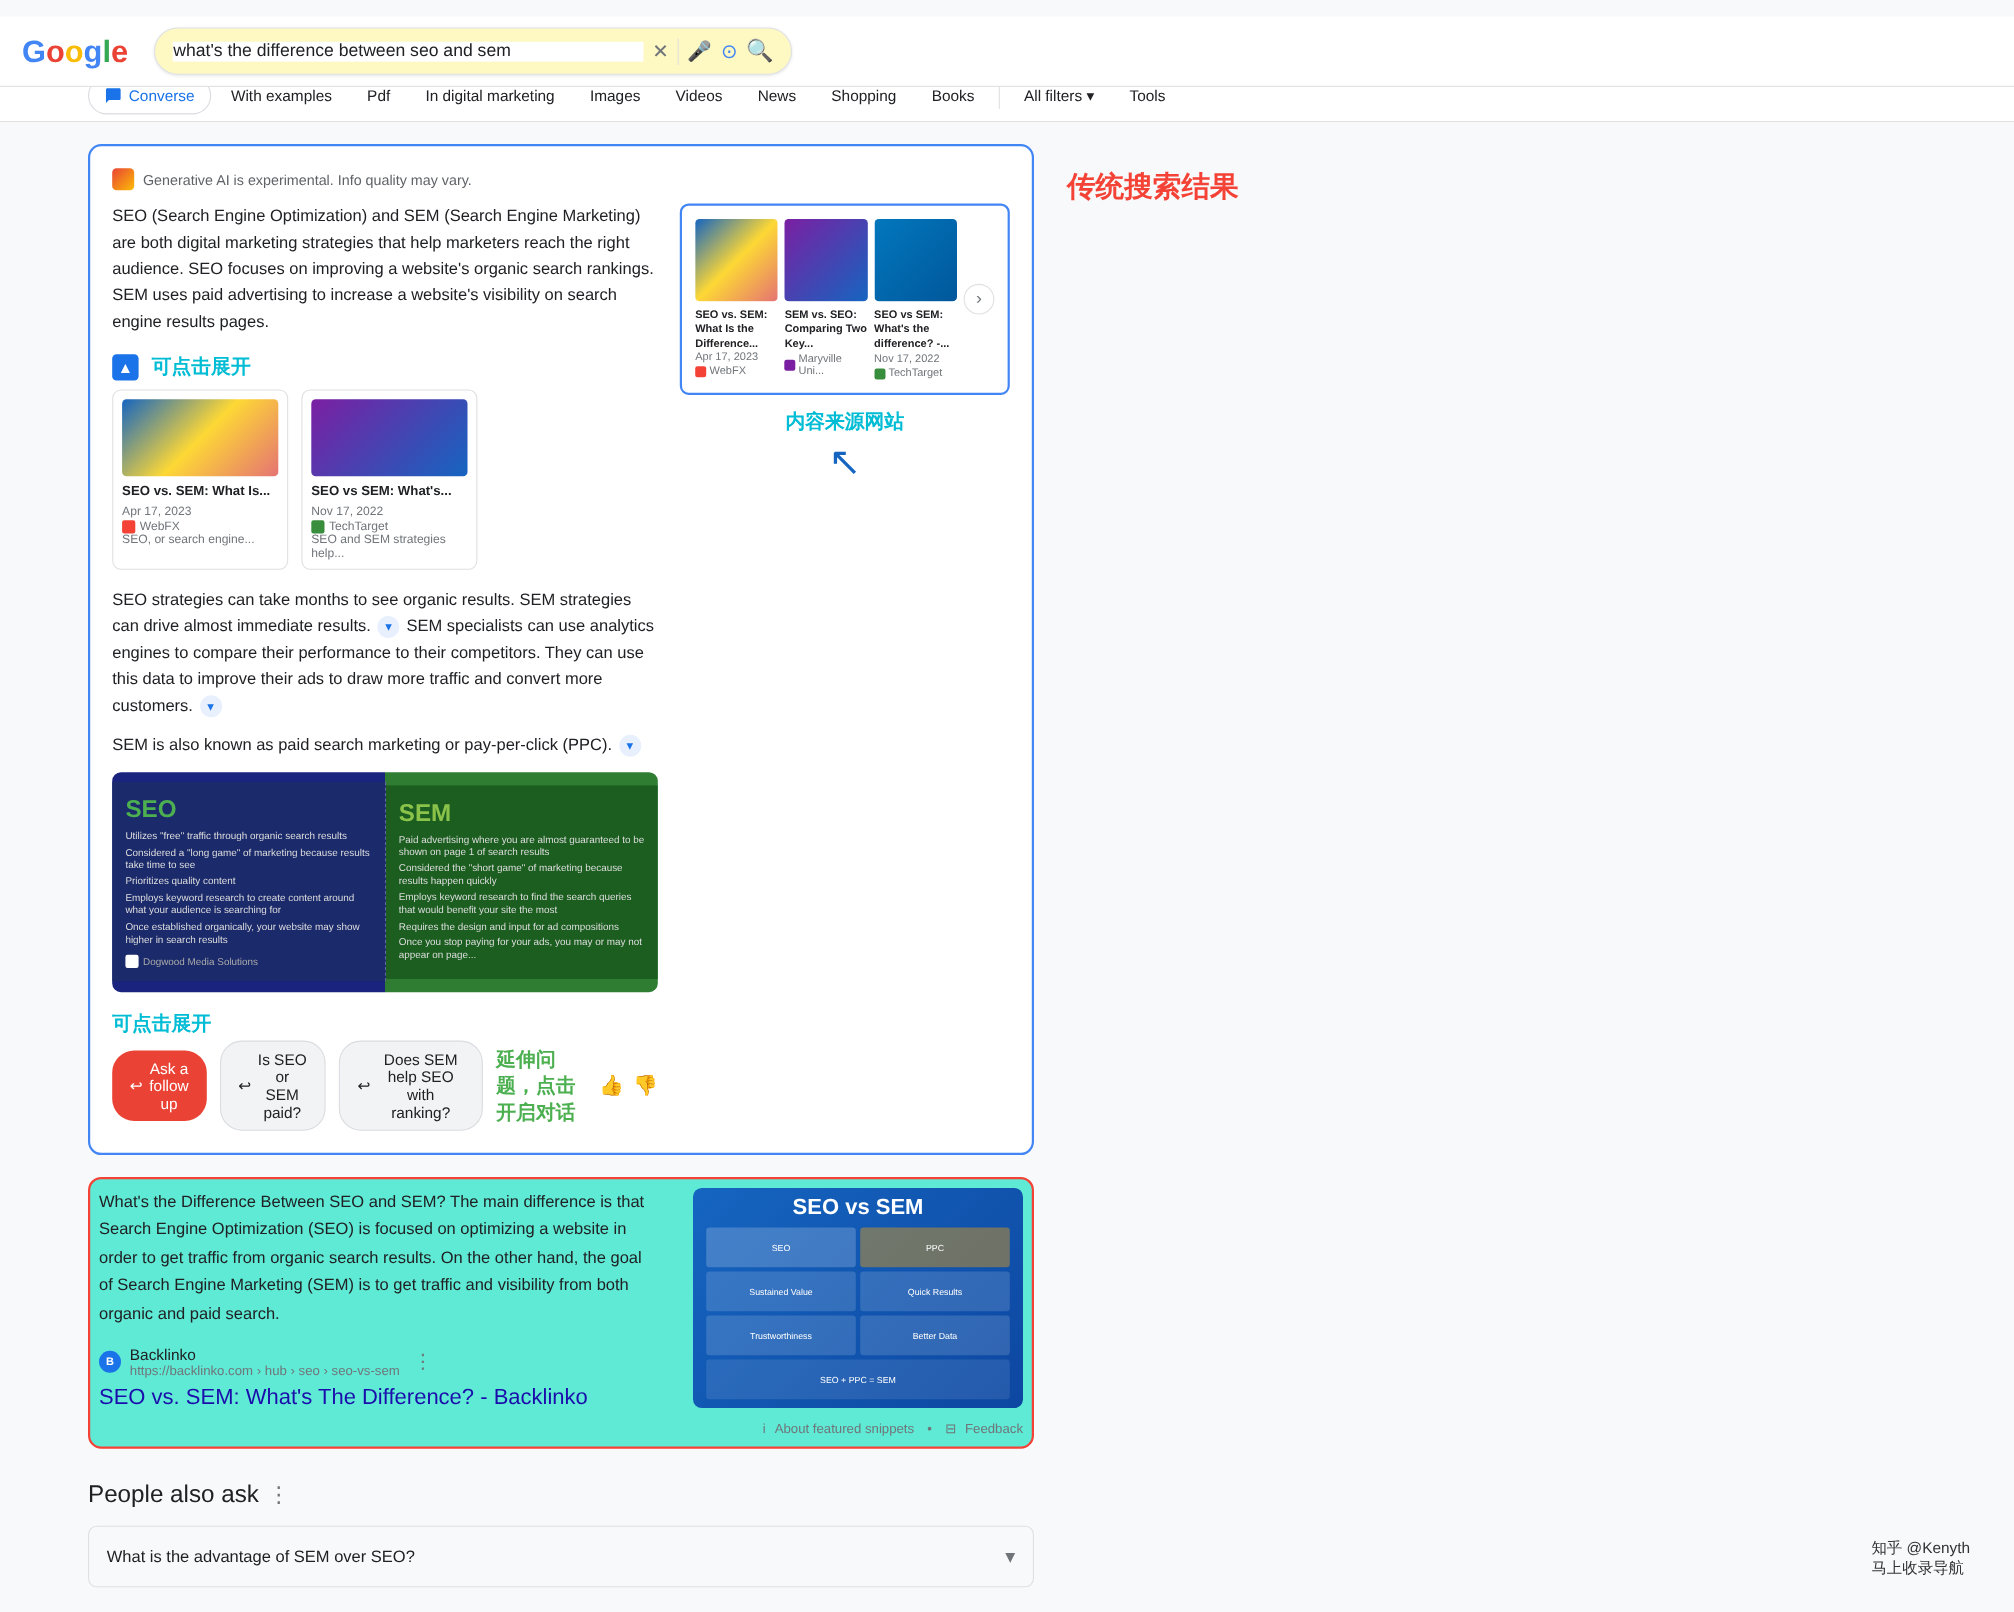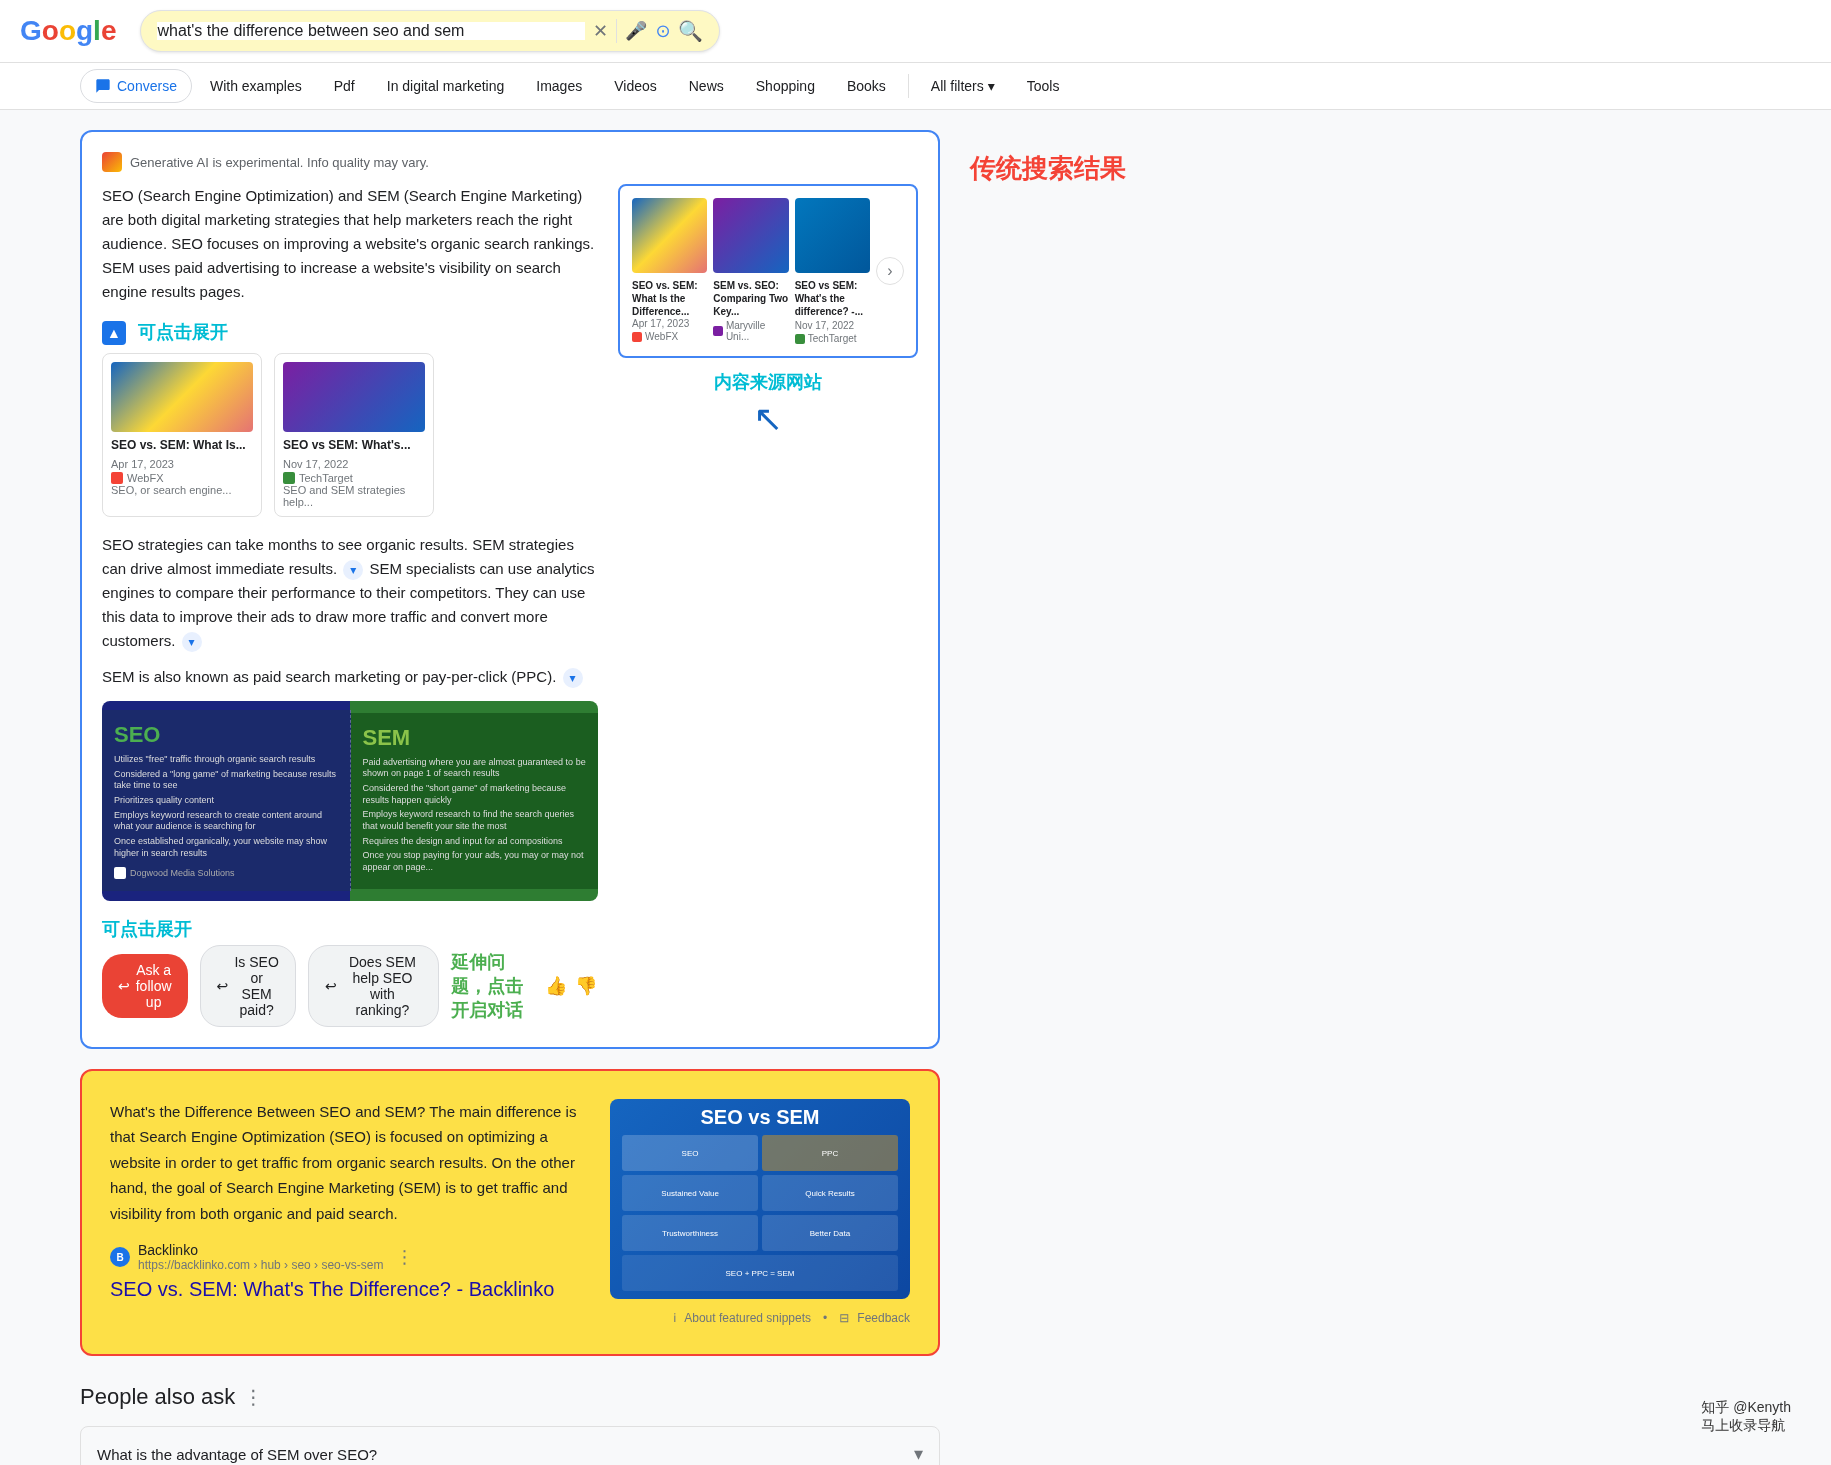--- a/index.html
+++ b/index.html
@@ -1,19 +1,19 @@
 <!DOCTYPE html>
 <html><head>
   <meta charset="utf-8">
   <style>
     * { box-sizing: border-box; margin: 0; padding: 0; }
     body { font-family: Arial, sans-serif; background: #f8f9fa; font-size: 14px; width: 1831px; min-height: 1465px; overflow-x: hidden; }
 
     
-    .header { background: #fff; padding: 10px 20px; display: flex; align-items: center; gap: 16px; border-bottom: 1px solid #e0e0e0; position: sticky; top: 0; z-index: 100; }
+    .header { background: #fff; padding: 10px 20px; display: flex; align-items: center; gap: 16px; border-bottom: 1px solid #e0e0e0; position: sticky; top: 15px; z-index: 100; }
     .google-logo { font-size: 28px; font-weight: bold; color: #4285f4; margin-right: 8px; }
     .google-logo span:nth-child(1) { color: #4285f4; }
     .google-logo span:nth-child(2) { color: #ea4335; }
     .google-logo span:nth-child(3) { color: #fbbc05; }
     .google-logo span:nth-child(4) { color: #4285f4; }
     .google-logo span:nth-child(5) { color: #34a853; }
     .google-logo span:nth-child(6) { color: #ea4335; }
 
     .search-bar { display: flex; align-items: center; border: 1px solid #dfe1e5; border-radius: 24px; padding: 8px 16px; width: 580px; gap: 8px; background: #fef9c3; box-shadow: 0 1px 3px rgba(0,0,0,0.1); }
     .search-input { border: none; outline: none; flex: 1; font-size: 16px; color: #202124; }
@@ -56,21 +56,21 @@
 
     
     .followup-section { display: flex; align-items: center; gap: 12px; padding-top: 4px; }
     .followup-btn { display: flex; align-items: center; gap: 6px; padding: 8px 16px; border-radius: 20px; border: none; cursor: pointer; font-size: 14px; }
     .followup-btn.primary { background: #ea4335; color: #fff; }
     .followup-btn.secondary { background: #f1f3f4; color: #202124; border: 1px solid #dadce0; }
     .feedback-icons { display: flex; gap: 8px; margin-left: auto; }
     .feedback-icon { font-size: 18px; cursor: pointer; color: #70757a; }
 
     
-    .traditional-result { border: 2px solid #f44336; border-radius: 12px; background: #fde047; padding: 28px; margin-bottom: 28px; }
+    .traditional-result { border: 2px solid #f44336; border-radius: 12px; background: #5eead4; padding: 8px; margin-bottom: 28px; }
     .result-snippet { font-size: 15px; line-height: 1.7; color: #202124; margin-bottom: 16px; max-width: 500px; }
     .result-image { width: 300px; height: 200px; background: linear-gradient(135deg, #1565c0, #0d47a1); border-radius: 8px; display: flex; align-items: center; justify-content: center; overflow: hidden; flex-shrink: 0; }
 
     .result-site { display: flex; align-items: center; gap: 8px; margin-bottom: 6px; }
     .site-icon { width: 20px; height: 20px; border-radius: 50%; background: #1a73e8; display: flex; align-items: center; justify-content: center; color: #fff; font-size: 10px; font-weight: bold; }
     .result-link { font-size: 20px; color: #1a0dab; text-decoration: none; cursor: pointer; }
 
     .featured-snippets-note { font-size: 12px; color: #70757a; text-align: right; margin-top: 8px; display: flex; align-items: center; justify-content: flex-end; gap: 8px; cursor: pointer; }
 
     

